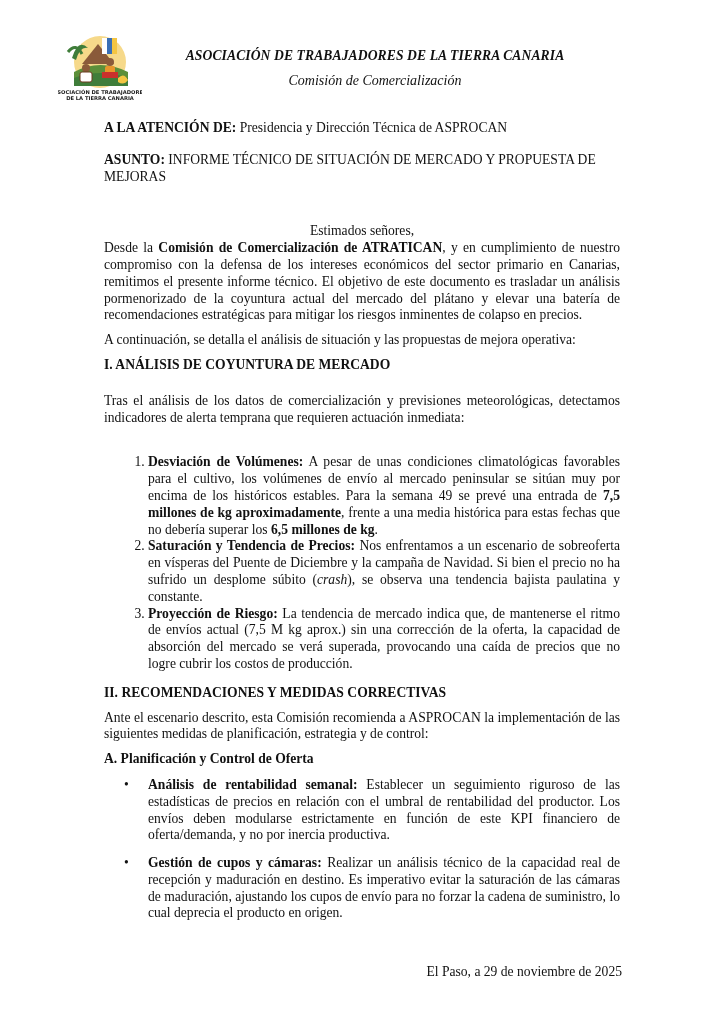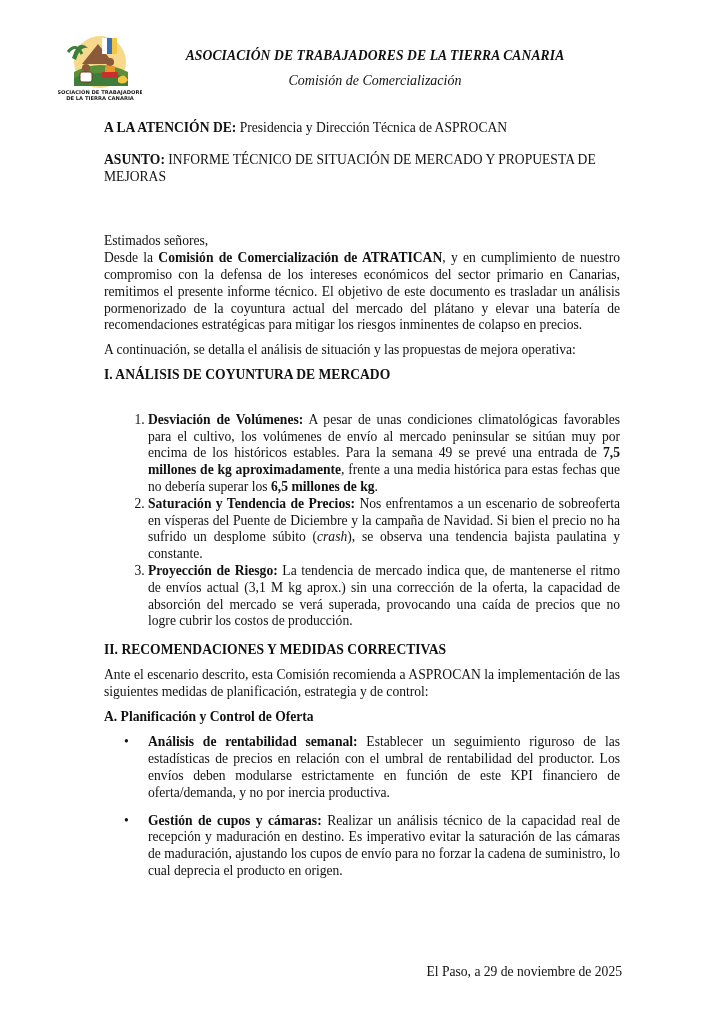--- a/index.html
+++ b/index.html
@@ -66,40 +66,41 @@
 <div class="header-sub">Comisión de Comercialización</div>
 
 <div class="content">
   <p>
     <span class="b">A LA ATENCIÓN DE:</span><span> Presidencia y Dirección Técnica de ASPROCAN</span>
   </p>
   <p style="margin-top:15px;">
     <span class="b">ASUNTO:</span><span> INFORME TÉCNICO DE SITUACIÓN DE MERCADO Y PROPUESTA DE MEJORAS</span>
   </p>
 
-  <p style="margin-top:48px;">Estimados señores,</p>
+  <p style="margin-top:38px;text-align:center;">Estimados señores,</p>
 
   <p class="just" style="">
     <span>Desde la </span><span class="b">Comisión de Comercialización de ATRATICAN</span><span>, y en cumplimiento de nuestro compromiso con la defensa de los intereses económicos del sector primario en Canarias, remitimos el presente informe técnico. El objetivo de este documento es trasladar un análisis pormenorizado de la coyuntura actual del mercado del plátano y elevar una batería de recomendaciones estratégicas para mitigar los riesgos inminentes de colapso en precios.</span>
   </p>
 
   <p style="margin-top:8px;">A continuación, se detalla el análisis de situación y las propuestas de mejora operativa:</p>
 
   <p class="heading" style="margin-top:8px;">I. ANÁLISIS DE COYUNTURA DE MERCADO</p>
 
+  <p class="just" style="margin-top:19px;">Tras el análisis de los datos de comercialización y previsiones meteorológicas, detectamos indicadores de alerta temprana que requieren actuación inmediata:</p>
 
   <ol class="numbered" style="margin-top:28px;">
     <li>
       <span class="b">Desviación de Volúmenes:</span><span> A pesar de unas condiciones climatológicas favorables para el cultivo, los volúmenes de envío al mercado peninsular se sitúan muy por encima de los históricos estables. Para la semana 49 se prevé una entrada de </span><span class="b">7,5 millones de kg aproximadamente</span><span>, frente a una media histórica para estas fechas que no debería superar los </span><span class="b">6,5 millones de kg</span><span>.</span>
     </li>
     <li>
       <span class="b">Saturación y Tendencia de Precios:</span><span> Nos enfrentamos a un escenario de sobreoferta en vísperas del Puente de Diciembre y la campaña de Navidad. Si bien el precio no ha sufrido un desplome súbito (</span><span class="i">crash</span><span>), se observa una tendencia bajista paulatina y constante.</span>
     </li>
     <li>
-      <span class="b">Proyección de Riesgo:</span><span> La tendencia de mercado indica que, de mantenerse el ritmo de envíos actual (3,1 M kg aprox.) sin una corrección de la oferta, la capacidad de absorción del mercado se verá superada, provocando una caída de precios que no logre cubrir los costos de producción.</span>
+      <span class="b">Proyección de Riesgo:</span><span> La tendencia de mercado indica que, de mantenerse el ritmo de envíos actual (7,5 M kg aprox.) sin una corrección de la oferta, la capacidad de absorción del mercado se verá superada, provocando una caída de precios que no logre cubrir los costos de producción.</span>
     </li>
   </ol>
 
   <p class="heading" style="margin-top:12px;">II. RECOMENDACIONES Y MEDIDAS CORRECTIVAS</p>
 
   <p class="just" style="margin-top:8px;">Ante el escenario descrito, esta Comisión recomienda a ASPROCAN la implementación de las siguientes medidas de planificación, estrategia y de control:</p>
 
   <p class="heading" style="margin-top:8px;">A. Planificación y Control de Oferta</p>
 
   <ul class="bullets" style="margin-top:9px;">

